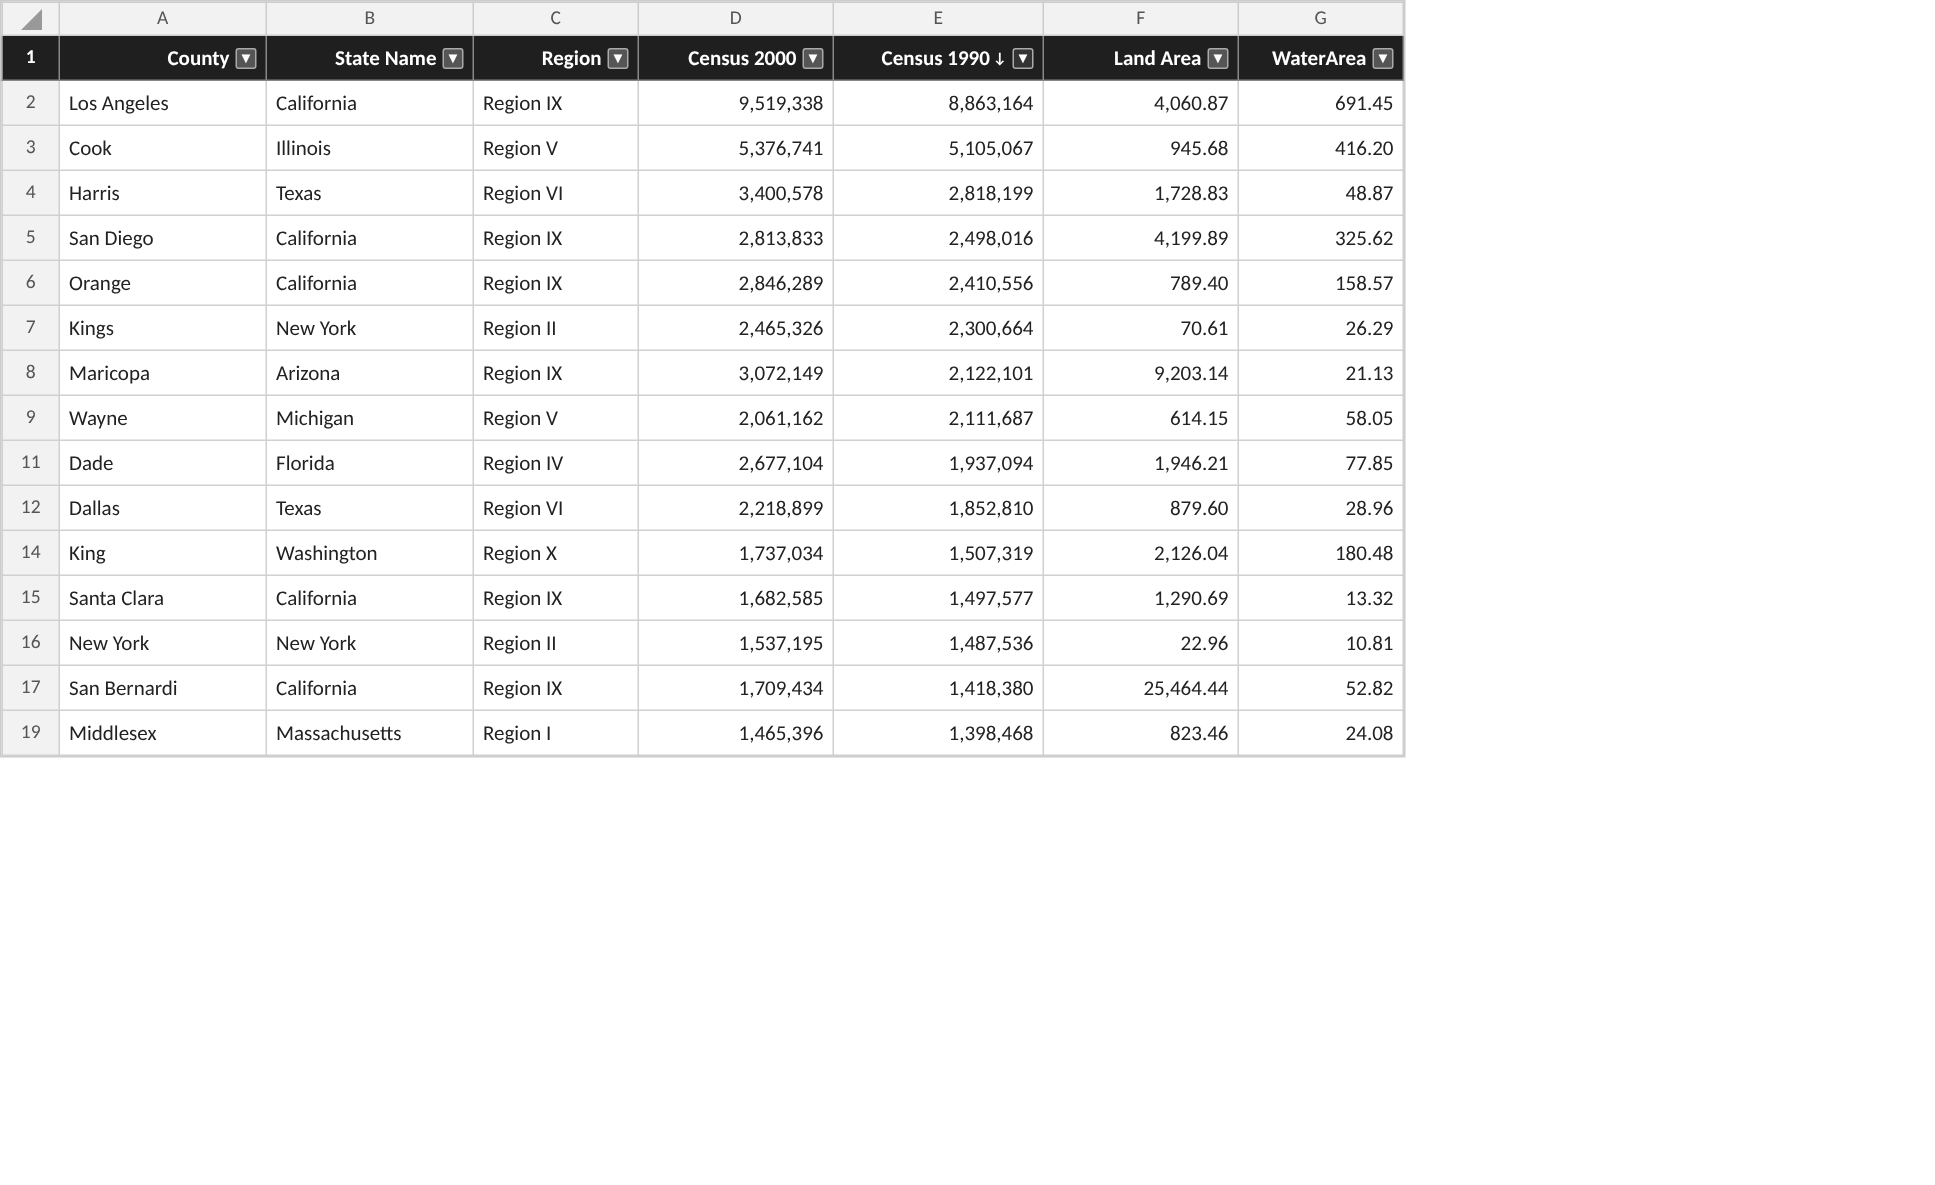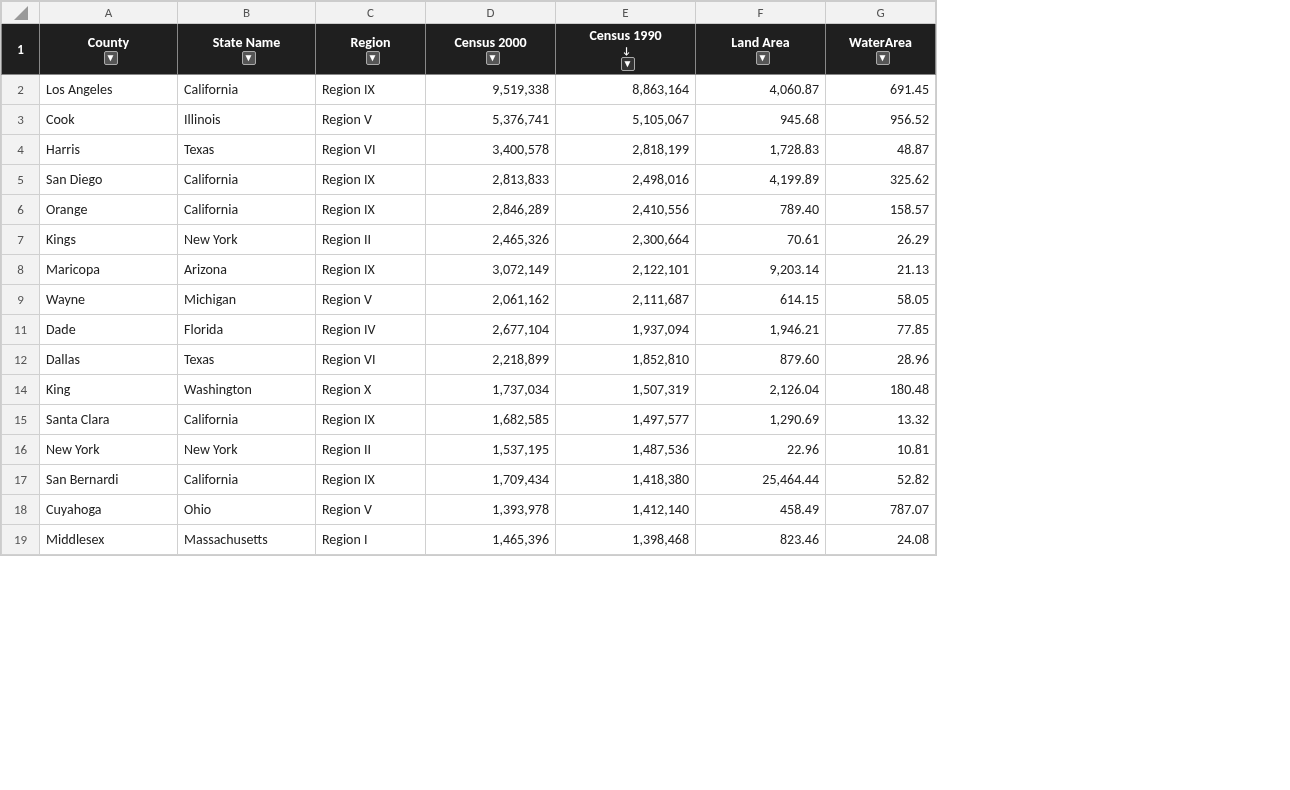--- a/index.html
+++ b/index.html
@@ -60,21 +60,20 @@
       border: 1px solid #888;
       padding: 3px 6px;
       height: 30px;
       white-space: nowrap;
       overflow: hidden;
     }
     tr.data-header td .header-content {
       display: flex;
       align-items: center;
       justify-content: flex-end;
-      flex-direction: column;
     }
     tr.data-header td .filter-btn {
       display: inline-block;
       width: 14px;
       height: 14px;
       background: #555;
       border: 1px solid #aaa;
       border-radius: 2px;
       text-align: center;
       line-height: 12px;
@@ -208,21 +207,21 @@
           <td class="num-cell">691.45</td>
         </tr>
         <tr class="data-row">
           <td class="row-num">3</td>
           <td>Cook</td>
           <td>Illinois</td>
           <td>Region V</td>
           <td class="num-cell">5,376,741</td>
           <td class="num-cell">5,105,067</td>
           <td class="num-cell">945.68</td>
-          <td class="num-cell">956.52</td>
+          <td class="num-cell">416.20</td>
         </tr>
         <tr class="data-row">
           <td class="row-num">4</td>
           <td>Harris</td>
           <td>Texas</td>
           <td>Region VI</td>
           <td class="num-cell">3,400,578</td>
           <td class="num-cell">2,818,199</td>
           <td class="num-cell">1,728.83</td>
           <td class="num-cell">48.87</td>
@@ -331,30 +330,20 @@
           <td class="row-num">17</td>
           <td>San Bernardi</td>
           <td>California</td>
           <td>Region IX</td>
           <td class="num-cell">1,709,434</td>
           <td class="num-cell">1,418,380</td>
           <td class="num-cell">25,464.44</td>
           <td class="num-cell">52.82</td>
         </tr>
         <tr class="data-row">
-          <td class="row-num">18</td>
-          <td>Cuyahoga</td>
-          <td>Ohio</td>
-          <td>Region V</td>
-          <td class="num-cell">1,393,978</td>
-          <td class="num-cell">1,412,140</td>
-          <td class="num-cell">458.49</td>
-          <td class="num-cell">787.07</td>
-        </tr>
-        <tr class="data-row">
           <td class="row-num">19</td>
           <td>Middlesex</td>
           <td>Massachusetts</td>
           <td>Region I</td>
           <td class="num-cell">1,465,396</td>
           <td class="num-cell">1,398,468</td>
           <td class="num-cell">823.46</td>
           <td class="num-cell">24.08</td>
         </tr>
       </tbody>

